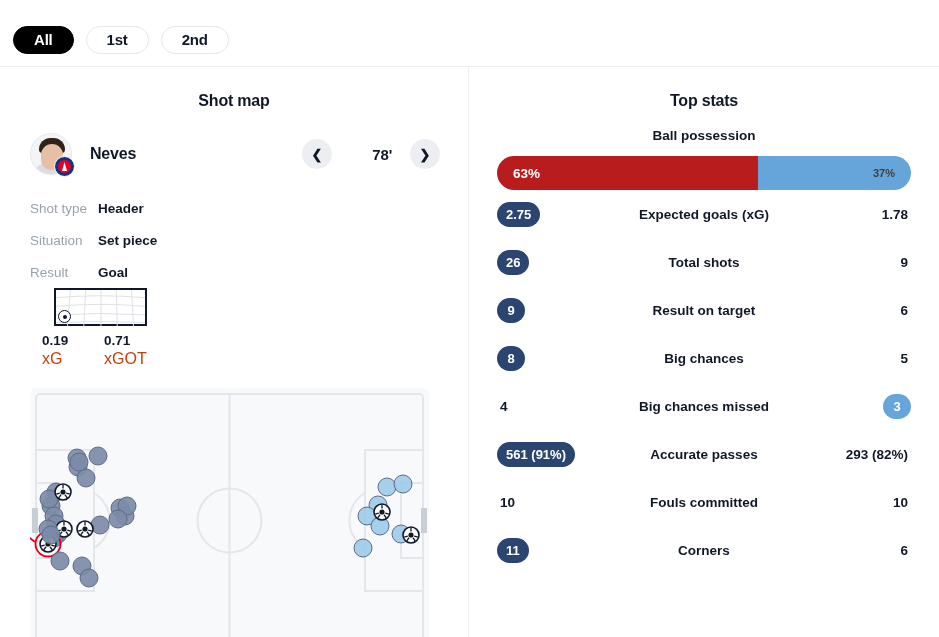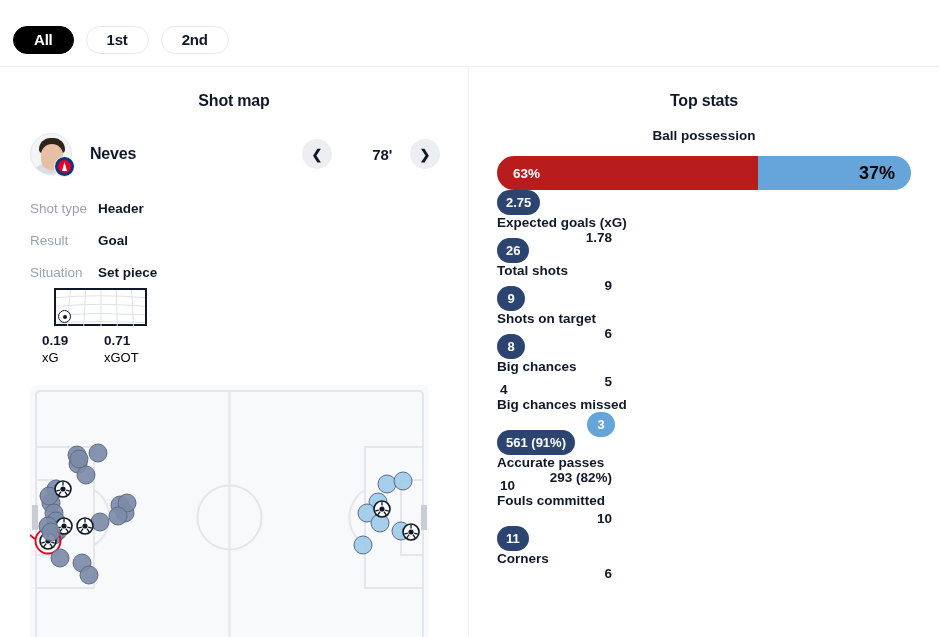--- a/index.html
+++ b/index.html
@@ -216,21 +216,21 @@
     width: 4px; height: 4px;
     border-radius: 50%;
     background: #101828;
   }
   .xg-row {
     display: flex;
     margin-top: 7px;
   }
   .xg-cell { width: 62px; }
   .xg-num { font-size: 13.5px; font-weight: 700; }
-  .xg-lab { font-size: 13px; color: #000000; margin-top: 2px; }
+  .xg-lab { font-size: 16px; color: #c2410c; margin-top: 2px; }
 
   
   .pitch-wrap {
     margin: 20px 30px 0 30px;
     height: 265px;
   }
   .pitch {
     width: 399px;
     height: 265px;
     background: #f8f9fa;
@@ -262,30 +262,29 @@
     color: #ffffff;
     font-size: 13.5px;
     font-weight: 700;
   }
   .poss-away {
     background: #65a5da;
     display: flex;
     align-items: center;
     justify-content: flex-end;
     padding-right: 16px;
-    color: #000000;
-    font-size: 18px;
+    color: #404040;
+    font-size: 11px;
     font-weight: 700;
     flex: 1;
   }
   .stat-row {
     display: flex;
-    align-items: flex-start;
+    align-items: center;
     height: 48px;
-    flex-direction: column;
   }
   .stat-side {
     width: 118px;
     display: flex;
     align-items: center;
     font-size: 13.5px;
     font-weight: 700;
     color: #101828;
   }
   .stat-side.right { justify-content: flex-end; }
@@ -345,26 +344,26 @@
       </div>
     </div>
 
     <div class="detail">
       <div class="detail-table">
         <div class="detail-line">
           <div class="detail-key">Shot type</div>
           <div class="detail-val">Header</div>
         </div>
         <div class="detail-line">
+          <div class="detail-key">Situation</div>
+          <div class="detail-val">Set piece</div>
+        </div>
+        <div class="detail-line">
           <div class="detail-key">Result</div>
           <div class="detail-val">Goal</div>
-        </div>
-        <div class="detail-line">
-          <div class="detail-key">Situation</div>
-          <div class="detail-val">Set piece</div>
         </div>
       </div>
 
       <div class="goal-block">
         <div class="goal-frame">
           <svg viewBox="0 0 93 38" preserveAspectRatio="none" aria-hidden="true">
             <g stroke="#dcdfe4" stroke-width="1" fill="none">
               <line x1="15" y1="0" x2="12" y2="38"></line>
               <line x1="31" y1="0" x2="29" y2="38"></line>
               <line x1="47" y1="0" x2="47" y2="38"></line>
@@ -582,21 +581,21 @@
             </div>
             <div class="stat-label">Total shots</div>
             <div class="stat-side right">
               <span class="plain">9</span>
             </div>
           </div>
           <div class="stat-row">
             <div class="stat-side left">
               <span class="pill home">9</span>
             </div>
-            <div class="stat-label">Shots on target</div>
+            <div class="stat-label">Result on target</div>
             <div class="stat-side right">
               <span class="plain">6</span>
             </div>
           </div>
           <div class="stat-row">
             <div class="stat-side left">
               <span class="pill home">8</span>
             </div>
             <div class="stat-label">Big chances</div>
             <div class="stat-side right">

